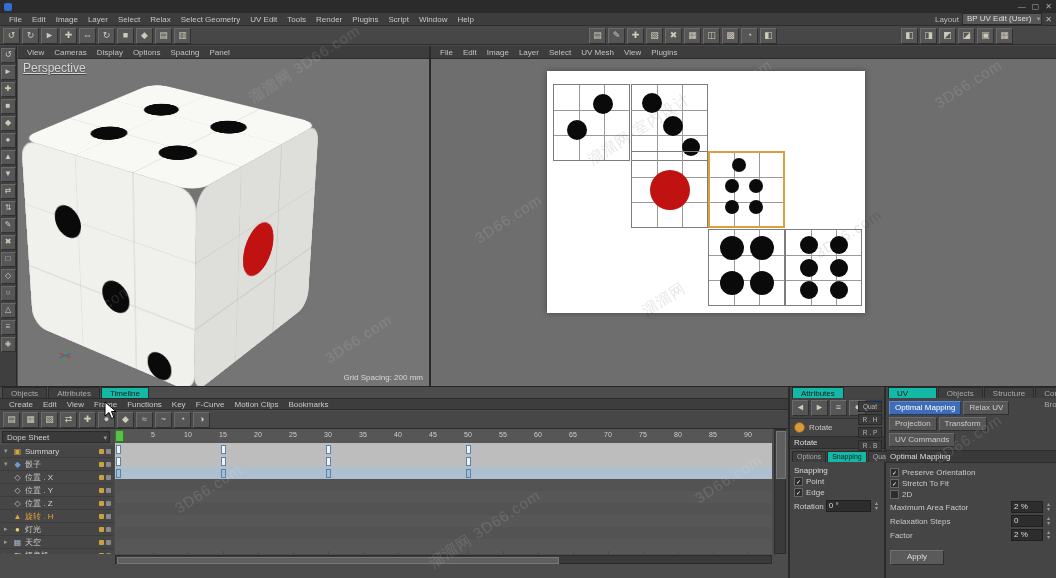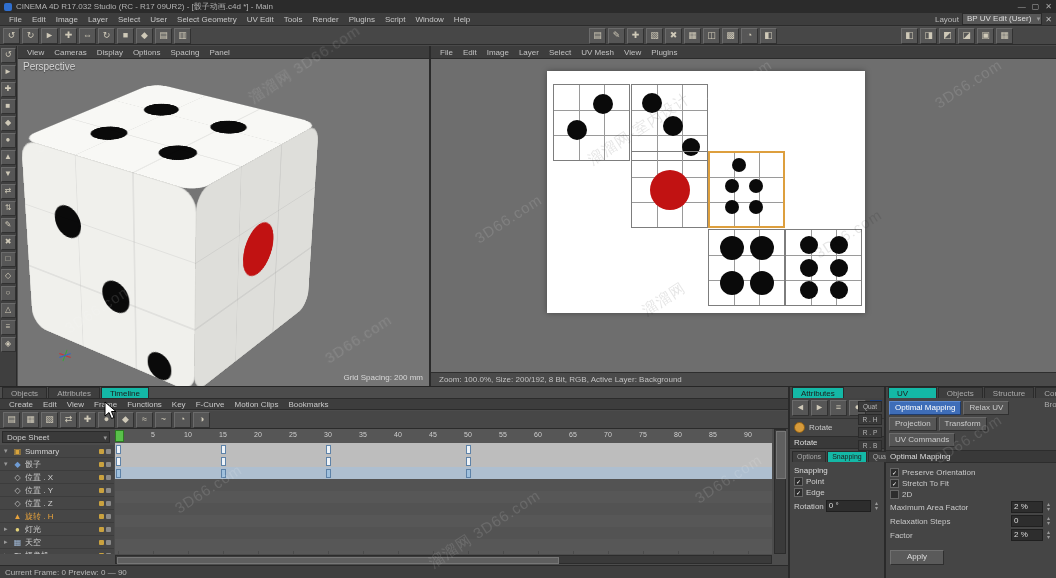--- a/index.html
+++ b/index.html
@@ -21,21 +21,21 @@
   .tgap{width:14px;}
   .big: {}
   .icon-btn{width:15px;height:14px;background:#565656;border:1px solid;border-color:#6b6b6b #313131 #313131 #6b6b6b;color:#cfc9b8;font-size:9px;line-height:13px;text-align:center;flex:none;cursor:default;}
   
   .main{position:absolute;left:0;top:46px;width:100%;height:340px;}
   .left-strip{position:absolute;left:0;top:0;width:17px;height:100%;background:#3f3f3f;border-right:1px solid #2a2a2a;display:flex;flex-direction:column;align-items:center;gap:2px;padding-top:2px;box-sizing:border-box;}
   .left-strip .icon-btn{width:13px;height:13px;font-size:8px;line-height:12px;}
   .viewport{position:absolute;left:18px;top:0;width:413px;height:100%;background:#757575;border-right:2px solid #2a2a2a;box-sizing:border-box;overflow:hidden;}
   .vp-menu{height:12px;background:#3d3d3d;border-bottom:1px solid #2b2b2b;display:flex;align-items:center;padding:0 4px;}
   .vp-menu .mi{padding:0 5px;font-size:8px;color:#c2c2c2;}
-  .vp-label{position:absolute;left:5px;top:15px;color:#d6d6d6;font-size:10px;text-shadow:0 1px 1px rgba(0,0,0,.4);}
+  .vp-label{position:absolute;left:5px;top:15px;color:#d6d6d6;font-size:12px;text-shadow:0 1px 1px rgba(0,0,0,.4);text-decoration:underline;}
   .vp-status{position:absolute;right:6px;bottom:4px;color:#d8d8d8;font-size:8px;}
   .axis{position:absolute;left:28px;bottom:18px;width:26px;height:26px;}
   .axis i{position:absolute;left:13px;top:13px;width:12px;height:1px;display:block;}
   
   .scene{position:absolute;left:52px;top:78px;width:205px;height:205px;perspective:1100px;}
   .cube{position:absolute;width:100%;height:100%;transform-style:preserve-3d;transform:rotateX(-26deg) rotateY(-37deg);}
   .face{position:absolute;width:205px;height:205px;border-radius:20px;box-shadow:inset 0 0 0 1px rgba(0,0,0,.08);}
   .face:after{content:"";position:absolute;inset:0;border-radius:20px;
      background:
        linear-gradient(to right,transparent 0 33%,rgba(0,0,0,.06) 33% calc(33% + 1.5px),transparent calc(33% + 1.5px) 66%,rgba(0,0,0,.06) 66% calc(66% + 1.5px),transparent calc(66% + 1.5px)),
@@ -120,36 +120,35 @@
   .wm.dark{color:rgba(0,0,0,0.10);}
   .cursor{position:absolute;left:104px;top:401px;z-index:60;pointer-events:none;}
 </style>
 </head>
 <body>
 
 <div id="app">
 
   <div class="titlebar">
     <span class="appicon"></span>
-    <span class="title-text">CINEMA 4D R17.032 Studio (RC - R17 09UR2) - [骰子动画.c4d *] - Main</span>
     <span class="winbtns">
       <span>—</span>
       <span>▢</span>
       <span>✕</span>
     </span>
   </div>
 
   <div class="menubar">
     <span style="display:flex;">
         <span class="mi">File</span>
         <span class="mi">Edit</span>
         <span class="mi">Image</span>
         <span class="mi">Layer</span>
         <span class="mi">Select</span>
-        <span class="mi">User</span>
+        <span class="mi">Relax</span>
         <span class="mi">Select Geometry</span>
         <span class="mi">UV Edit</span>
         <span class="mi">Tools</span>
         <span class="mi">Render</span>
         <span class="mi">Plugins</span>
         <span class="mi">Script</span>
         <span class="mi">Window</span>
         <span class="mi">Help</span>
       </span>
     <span class="layoutbox">
@@ -292,21 +291,20 @@
           </div>
           <div class="tile" style="left: 238px; top: 158px; width: 77px; height: 77px;">
             <span class="dot" style="left: 30%; top: 20%; width: 18px; height: 18px; margin: -9px 0px 0px -9px; background: rgb(10, 10, 10);"></span>
             <span class="dot" style="left: 70%; top: 20%; width: 18px; height: 18px; margin: -9px 0px 0px -9px; background: rgb(10, 10, 10);"></span>
             <span class="dot" style="left: 30%; top: 50%; width: 18px; height: 18px; margin: -9px 0px 0px -9px; background: rgb(10, 10, 10);"></span>
             <span class="dot" style="left: 70%; top: 50%; width: 18px; height: 18px; margin: -9px 0px 0px -9px; background: rgb(10, 10, 10);"></span>
             <span class="dot" style="left: 30%; top: 80%; width: 18px; height: 18px; margin: -9px 0px 0px -9px; background: rgb(10, 10, 10);"></span>
             <span class="dot" style="left: 70%; top: 80%; width: 18px; height: 18px; margin: -9px 0px 0px -9px; background: rgb(10, 10, 10);"></span>
           </div>
         </div>
-      <div class="tex-status">Zoom: 100.0%, Size: 200/192, 8 Bit, RGB, Active Layer: Background</div>
     </div>
   </div>
 
   <div class="bottom">
 
     <div class="timeline">
       <div class="tl-tabs">
           <span class="tab">Objects</span>
           <span class="tab">Attributes</span>
           <span class="tab active">Timeline</span>
@@ -463,21 +461,20 @@
               <i style="background:#8a8a8a"></i>
             </span>
           </div>
         </div>
       <div class="hscroll">
           <div class="hthumb"></div>
         </div>
       <div class="vscroll">
           <div class="vthumb"></div>
         </div>
-      <div class="tl-status">Current Frame: 0    Preview: 0 — 90</div>
     </div>
 
     <div class="attr-panel">
       <div class="ptab-row">
           <span class="tab active">Attributes</span>
         </div>
       <div class="picon-row">
           <span class="icon-btn">◄</span>
           <span class="icon-btn">►</span>
           <span class="icon-btn">≡</span>

